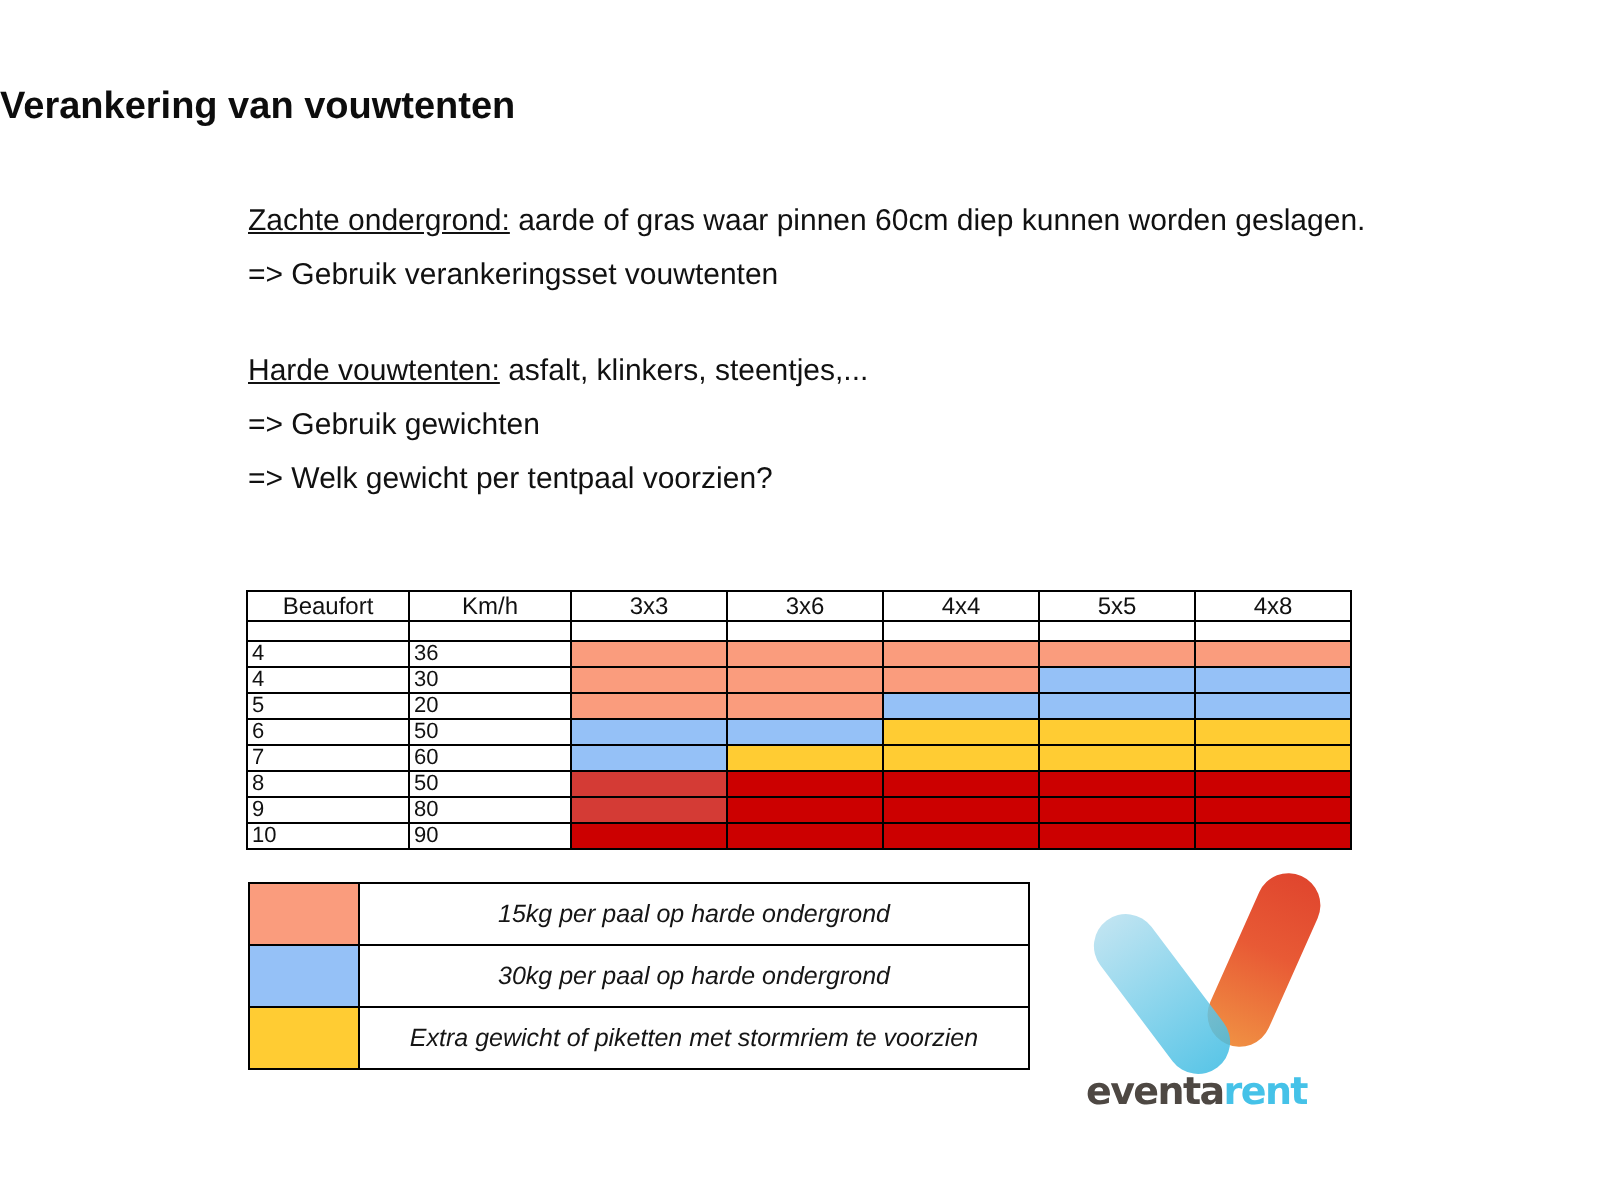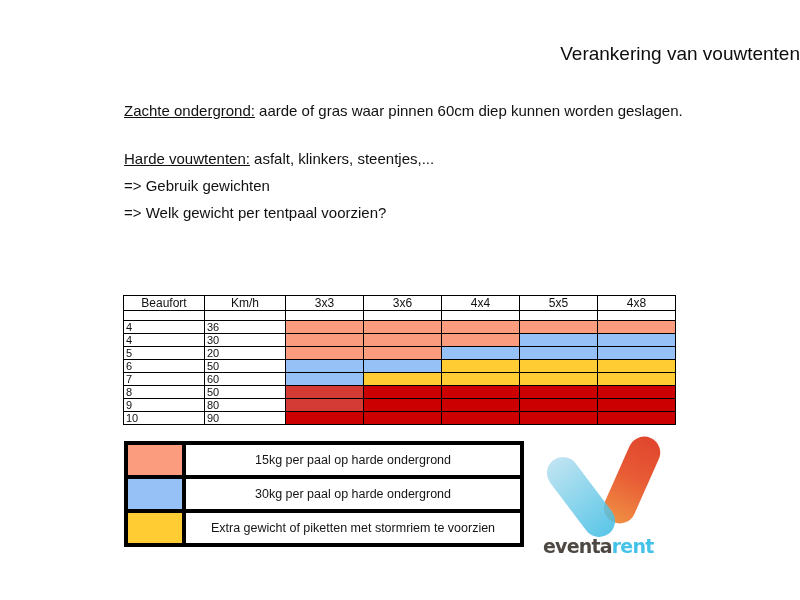--- a/index.html
+++ b/index.html
@@ -3,21 +3,21 @@
 <meta charset="utf-8">
 <style>
   html,body { margin:0; padding:0; }
   body {
     width:800px; height:600px; background:#ffffff; overflow:hidden;
     font-family:"Liberation Sans", sans-serif; color:#111;
     position:relative;
   }
   .title {
     position:absolute; top:43px; left:0; width:800px; margin:0;
-    text-align:right; font-size:19px; font-weight:normal; color:#0d0d0d;
+    text-align:left; font-size:19px; font-weight:bold; color:#0d0d0d;
   }
   .content { position:absolute; left:124px; top:100px; font-size:15px; }
   .content p { margin:0 16px 6px 0; line-height:21px; }
   .content p.group-gap { margin-top:27px; }
   .u { text-decoration:underline; }
 
   
   table { border-collapse:collapse; }
   .wind-table {
     position:absolute; left:123px; top:295px; table-layout:fixed;
@@ -31,21 +31,21 @@
   }
   .wind-table tr.spacer td { height:9px; }
   .wind-table tr.data td { height:12px; }
   .wind-table td.num {
     font-size:11px; text-align:left; padding-left:2px; line-height:11px;
     vertical-align:middle;
   }
 
   
   .legend-table { position:absolute; left:124px; top:441px; border:1px solid #000; }
-  .legend-table td { border:4px solid #000000; padding:0; }
+  .legend-table td { border:1px solid #000000; padding:0;font-style:italic; }
   .legend-table td.swatch { width:54px; }
   .legend-table td.label {
     width:334px; height:30px; font-size:12.5px; text-align:center;
     vertical-align:middle; color:#151515;
   }
 
   
   .logo { position:absolute; left:545px; top:435px; width:150px; height:135px; }
   .pill { position:absolute; width:32px; height:92px; border-radius:16px; }
   .pill-orange {
@@ -66,20 +66,21 @@
 </style>
 </head>
 <body>
 
 <div class="slide">
 
   <h1 class="title">Verankering van vouwtenten</h1>
 
   <div class="content">
     <p><span class="u">Zachte ondergrond:</span><span> aarde of gras waar pinnen 60cm diep kunnen worden geslagen.</span></p>
+    <p>=&gt; Gebruik verankeringsset vouwtenten</p>
     <p class="group-gap"><span class="u">Harde vouwtenten:</span><span> asfalt, klinkers, steentjes,...</span></p>
     <p>=&gt; Gebruik gewichten</p>
     <p>=&gt; Welk gewicht per tentpaal voorzien?</p>
   </div>
 
   <table class="wind-table">
     <colgroup>
       <col style="width:81px">
         <col style="width:81px">
         <col style="width:78px">

